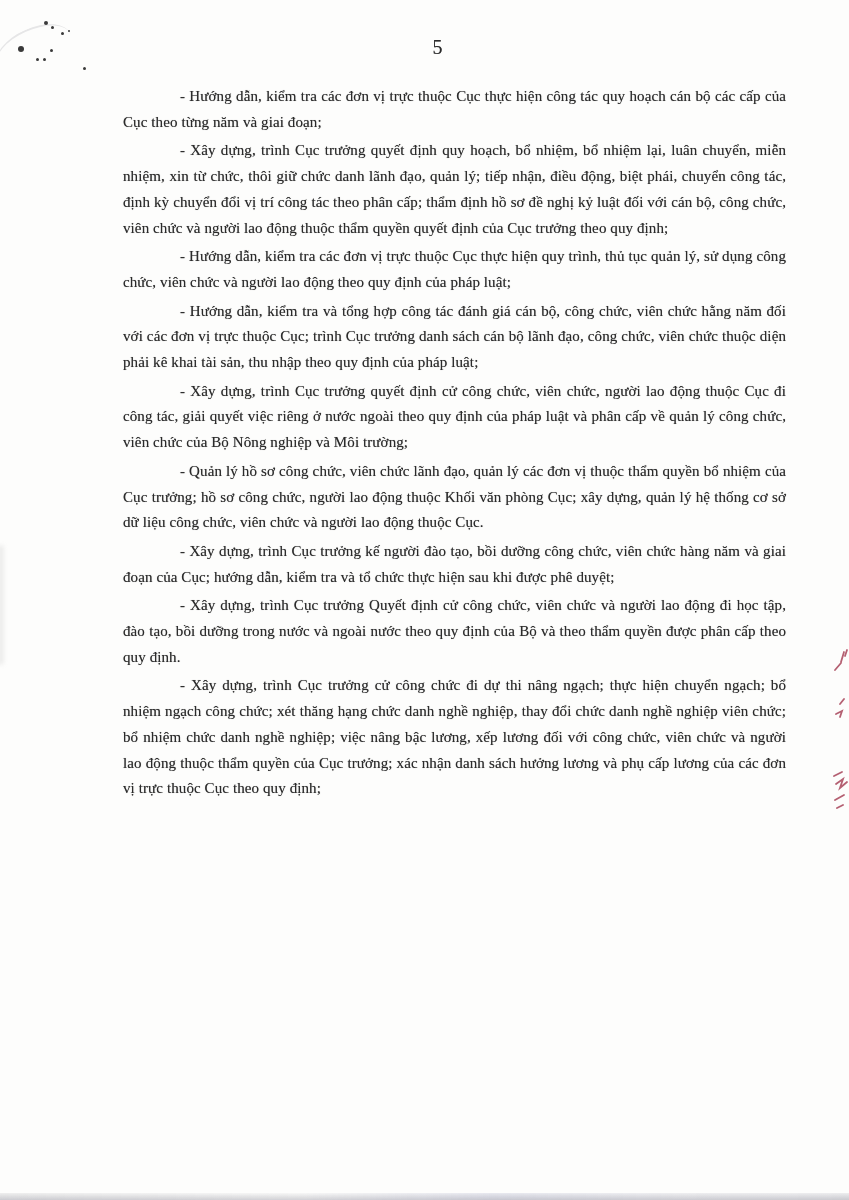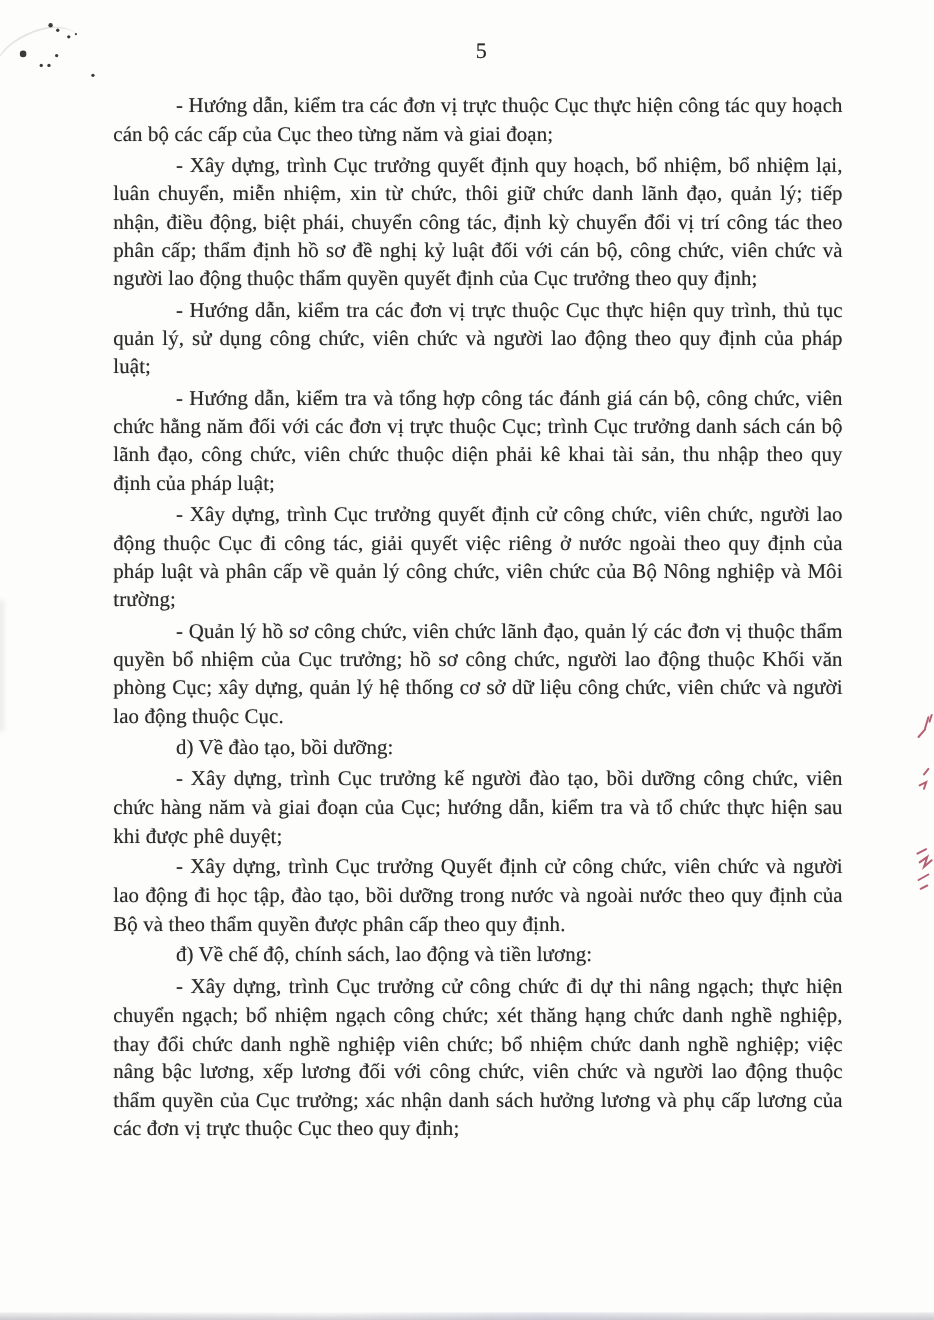--- a/index.html
+++ b/index.html
@@ -21,25 +21,25 @@
     top: 36px;
     left: 115px;
     width: 645px;
     text-align: center;
     font-size: 20px;
     color: var(--ink, #2b2b2b);
     text-shadow: 0 0 0.6px rgba(40,40,40,0.5);
   }
   .textblock {
     position: absolute;
-    left: 103px;
+    left: 123px;
     top: 84px;
     width: 663px;
     color: var(--ink, #2b2b2b);
-    font-size: 19px;
+    font-size: 15px;
     line-height: 25.7px;
     text-align: justify;
     text-shadow: 0 0 0.7px rgba(40,40,40,0.55);
     letter-spacing: 0.1px;
   }
   .textblock p {
     margin: 0 0 3px 0;
     text-indent: 57px;
   }
   .textblock p.heading {
@@ -119,24 +119,22 @@
 
   <div class="page-number">5</div>
 
   <div class="textblock">
       <p class="item">- Hướng dẫn, kiểm tra các đơn vị trực thuộc Cục thực hiện công tác quy hoạch cán bộ các cấp của Cục theo từng năm và giai đoạn;</p>
       <p class="item">- Xây dựng, trình Cục trưởng quyết định quy hoạch, bổ nhiệm, bổ nhiệm lại, luân chuyển, miễn nhiệm, xin từ chức, thôi giữ chức danh lãnh đạo, quản lý; tiếp nhận, điều động, biệt phái, chuyển công tác, định kỳ chuyển đổi vị trí công tác theo phân cấp; thẩm định hồ sơ đề nghị kỷ luật đối với cán bộ, công chức, viên chức và người lao động thuộc thẩm quyền quyết định của Cục trưởng theo quy định;</p>
       <p class="item">- Hướng dẫn, kiểm tra các đơn vị trực thuộc Cục thực hiện quy trình, thủ tục quản lý, sử dụng công chức, viên chức và người lao động theo quy định của pháp luật;</p>
       <p class="item">- Hướng dẫn, kiểm tra và tổng hợp công tác đánh giá cán bộ, công chức, viên chức hằng năm đối với các đơn vị trực thuộc Cục; trình Cục trưởng danh sách cán bộ lãnh đạo, công chức, viên chức thuộc diện phải kê khai tài sản, thu nhập theo quy định của pháp luật;</p>
       <p class="item">- Xây dựng, trình Cục trưởng quyết định cử công chức, viên chức, người lao động thuộc Cục đi công tác, giải quyết việc riêng ở nước ngoài theo quy định của pháp luật và phân cấp về quản lý công chức, viên chức của Bộ Nông nghiệp và Môi trường;</p>
       <p class="item">- Quản lý hồ sơ công chức, viên chức lãnh đạo, quản lý các đơn vị thuộc thẩm quyền bổ nhiệm của Cục trưởng; hồ sơ công chức, người lao động thuộc Khối văn phòng Cục; xây dựng, quản lý hệ thống cơ sở dữ liệu công chức, viên chức và người lao động thuộc Cục.</p>
-      <p class="heading">d) Về đào tạo, bồi dưỡng:</p>
       <p class="item">- Xây dựng, trình Cục trưởng kế người đào tạo, bồi dưỡng công chức, viên chức hàng năm và giai đoạn của Cục; hướng dẫn, kiểm tra và tổ chức thực hiện sau khi được phê duyệt;</p>
       <p class="item">- Xây dựng, trình Cục trưởng Quyết định cử công chức, viên chức và người lao động đi học tập, đào tạo, bồi dưỡng trong nước và ngoài nước theo quy định của Bộ và theo thẩm quyền được phân cấp theo quy định.</p>
-      <p class="heading">đ) Về chế độ, chính sách, lao động và tiền lương:</p>
       <p class="item">- Xây dựng, trình Cục trưởng cử công chức đi dự thi nâng ngạch; thực hiện chuyển ngạch; bổ nhiệm ngạch công chức; xét thăng hạng chức danh nghề nghiệp, thay đổi chức danh nghề nghiệp viên chức; bổ nhiệm chức danh nghề nghiệp; việc nâng bậc lương, xếp lương đối với công chức, viên chức và người lao động thuộc thẩm quyền của Cục trưởng; xác nhận danh sách hưởng lương và phụ cấp lương của các đơn vị trực thuộc Cục theo quy định;</p>
     </div>
 
   <svg class="red-marks" viewBox="0 0 43 210" xmlns="http://www.w3.org/2000/svg">
     <g fill="none" stroke="#a8455a" stroke-width="1.8" stroke-linecap="round">
       <path d="M38 24 l-3 10"></path>
       <path d="M41 22 l-2 6"></path>
       <path d="M29 42 l6 -7"></path>
       <path d="M34 76 l4 -5"></path>
       <path d="M30 86 l6 -3 l-2 6"></path>

